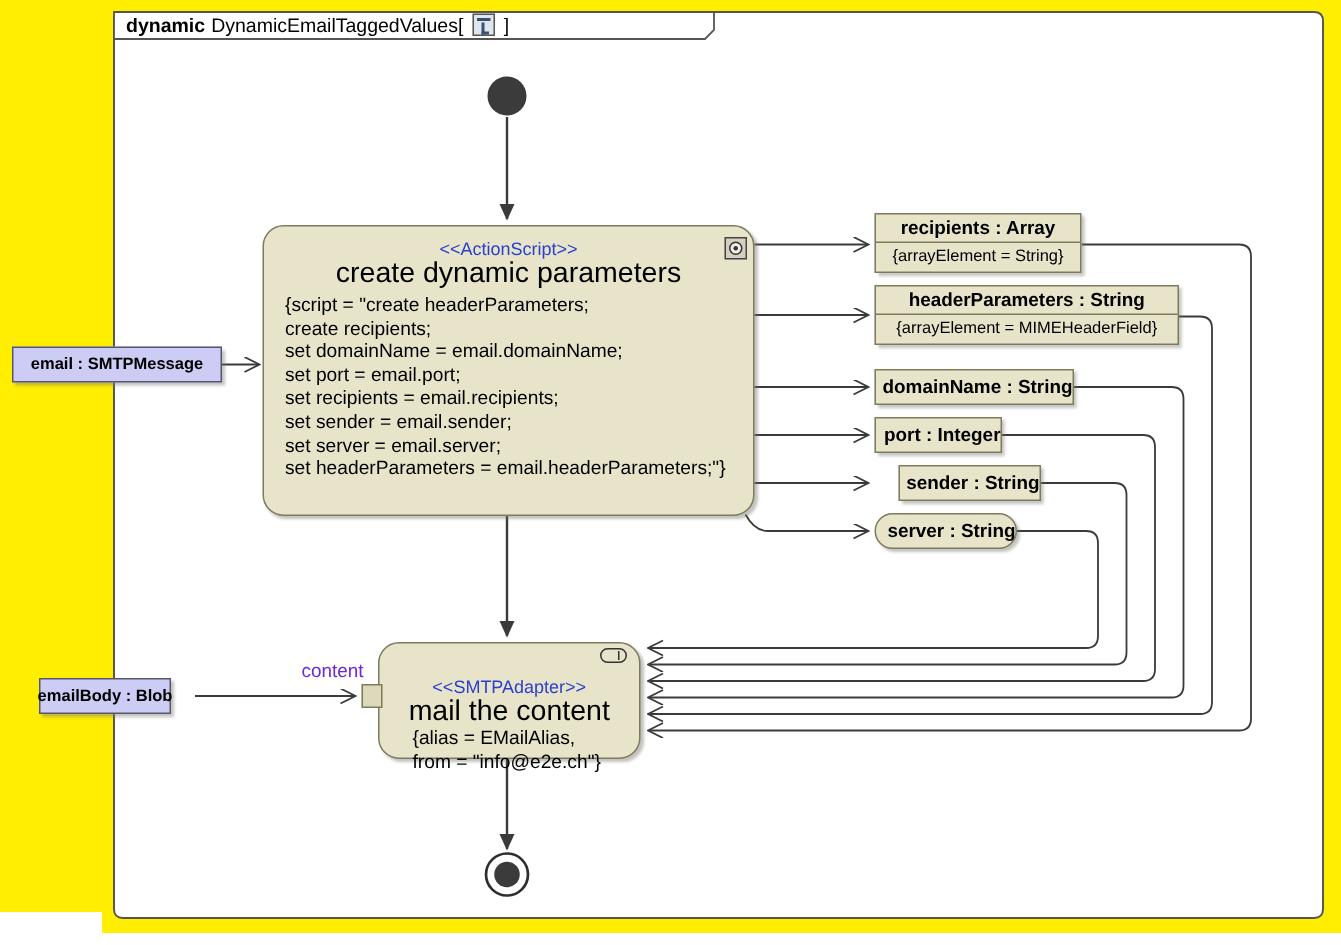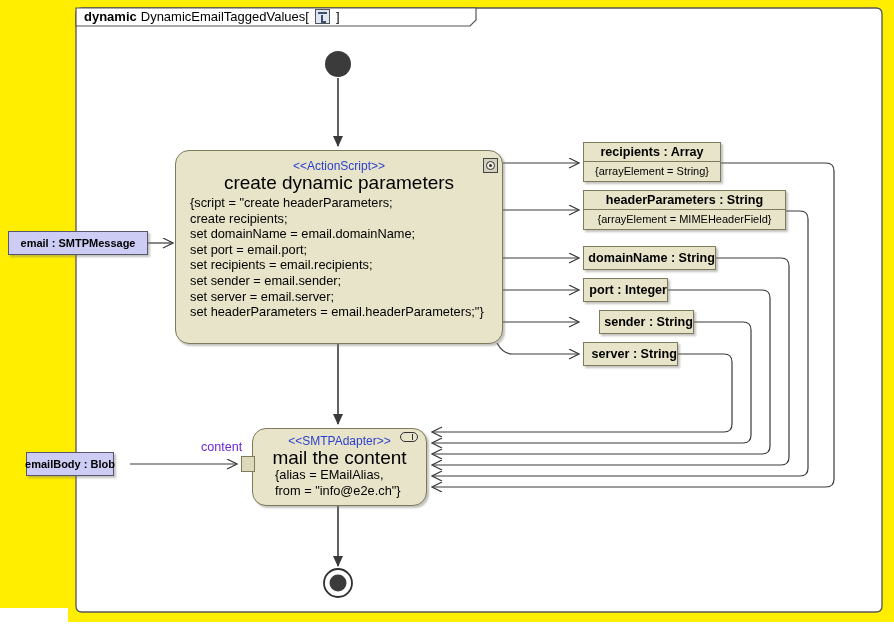--- a/index.html
+++ b/index.html
@@ -289,21 +289,21 @@
 set sender = email.sender;
 set server = email.server;
 set headerParameters = email.headerParameters;"}</div>
     </div>
     <div class="script-icon" style="left:483px; top:158px;">
       <span class="ring"></span>
       <span class="dot"></span>
     </div>
 
     <div class="node action-node" style="left:252px; top:428px; width:175px; height:78px;">
-      <div class="stereotype" style="margin-top:5px;">&lt;&lt;SMTPAdapter&gt;&gt;</div>
+      <div class="stereotype" style="margin-top:22px;">&lt;&lt;SMTPAdapter&gt;&gt;</div>
       <div class="node-title">mail the content</div>
       <div class="node-body" style="margin:1px 0 0 22px;">{alias = EMailAlias,
 from = "info@e2e.ch"}</div>
     </div>
     <div class="adapter-icon" style="left:400px; top:432px;">
       <span class="bar"></span>
     </div>
     <div class="little-pin" style="left:241px; top:456px; width:14px; height:16px;"></div>
 
     <div class="object-node" style="left:8px; top:231px; width:140px; height:24px;">
@@ -331,18 +331,18 @@
     </div>
 
     <div class="pin-node pin-single" style="left:583px; top:278px; width:85px; height:24px;">
       <span class="pin-title">port : Integer</span>
     </div>
 
     <div class="pin-node pin-single" style="left:583px; top:310px; width:95px; height:24px;margin-left:16px;">
       <span class="pin-title">sender : String</span>
     </div>
 
-    <div class="pin-node pin-single" style="left:583px; top:342px; width:95px; height:24px;">
+    <div class="pin-node pin-single" style="left:583px; top:342px; width:95px; height:24px;border-radius:12px;">
       <span class="pin-title">server : String</span>
     </div>
 
   </div>
 </div>
 
 </body></html>

